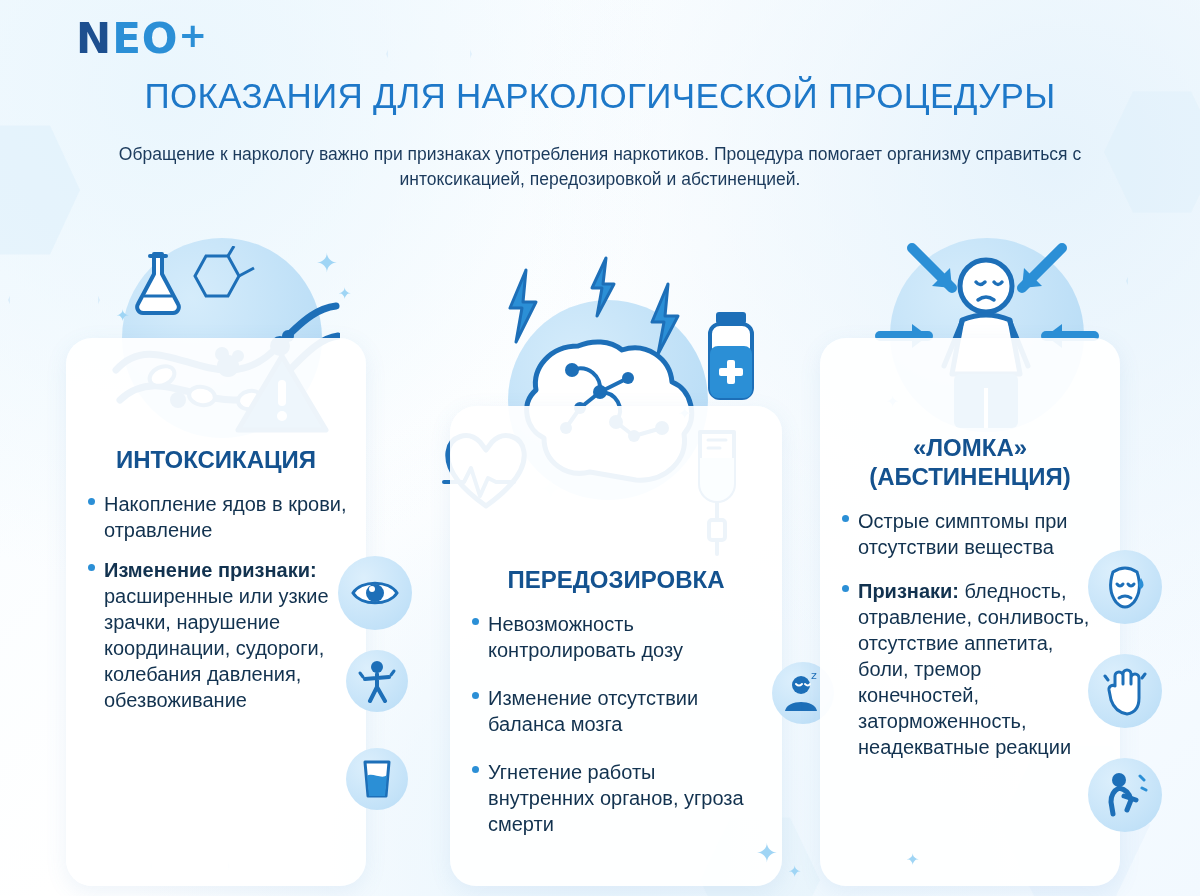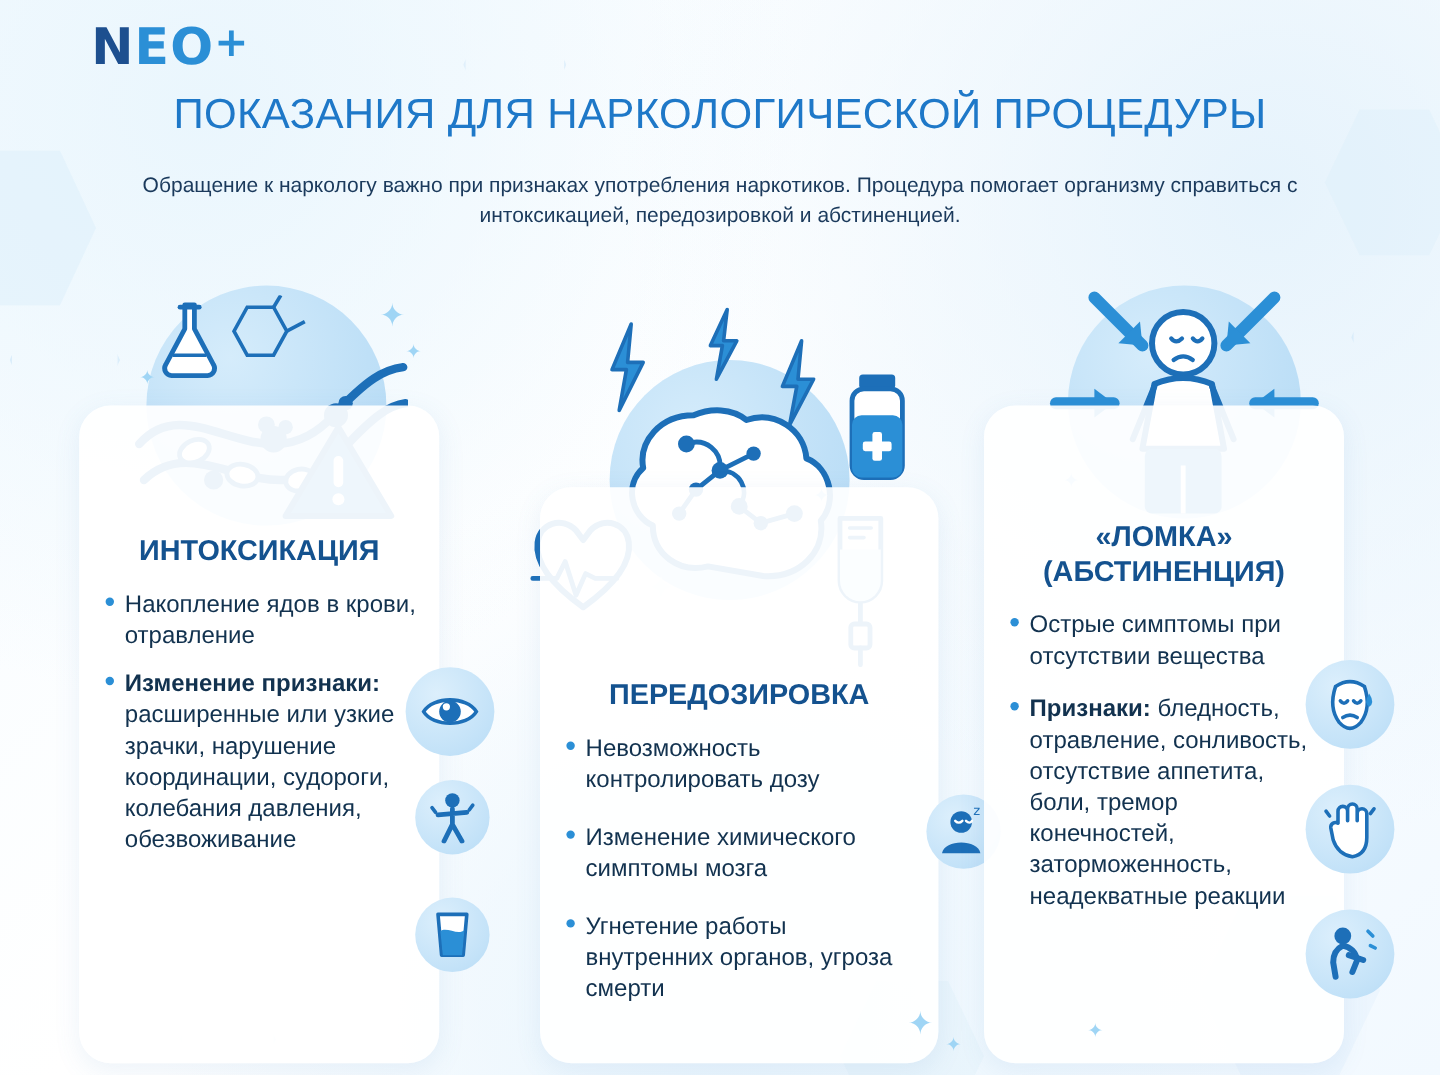--- a/index.html
+++ b/index.html
@@ -306,21 +306,21 @@
     </svg>
   </div>
 
   <div class="spark white" style="left:540px;top:476px;">✦</div>
   <div class="spark sm" style="left:678px;top:406px;">✦</div>
 
   <div class="card" id="card-over">
     <h2>ПЕРЕДОЗИРОВКА</h2>
     <ul class="points">
       <li><span>Невозможность контролировать дозу</span></li>
-      <li><span>Изменение химического симптомы мозга</span></li>
+      <li><span>Изменение отсутствии баланса мозга</span></li>
       <li><span>Угнетение работы внутренних органов, угроза смерти</span></li>
     </ul>
   </div>
 
   <div class="icon-circle" style="left:772px;top:662px;">
     <svg width="44" height="44" viewBox="0 0 44 44">
       <circle cx="20" cy="14" r="9" fill="#1d6fb8"></circle>
       <path d="M4 40 C 6 28, 34 28, 36 40 Z" fill="#1d6fb8"></path>
       <path d="M15 13 q3 3 6 0 M24 13 q3 3 5 0" stroke="#ffffff" stroke-width="2" fill="none" stroke-linecap="round"></path>
       <text x="30" y="8" font-size="11" fill="#1d6fb8" font-family="DejaVu Sans, sans-serif">z</text>

